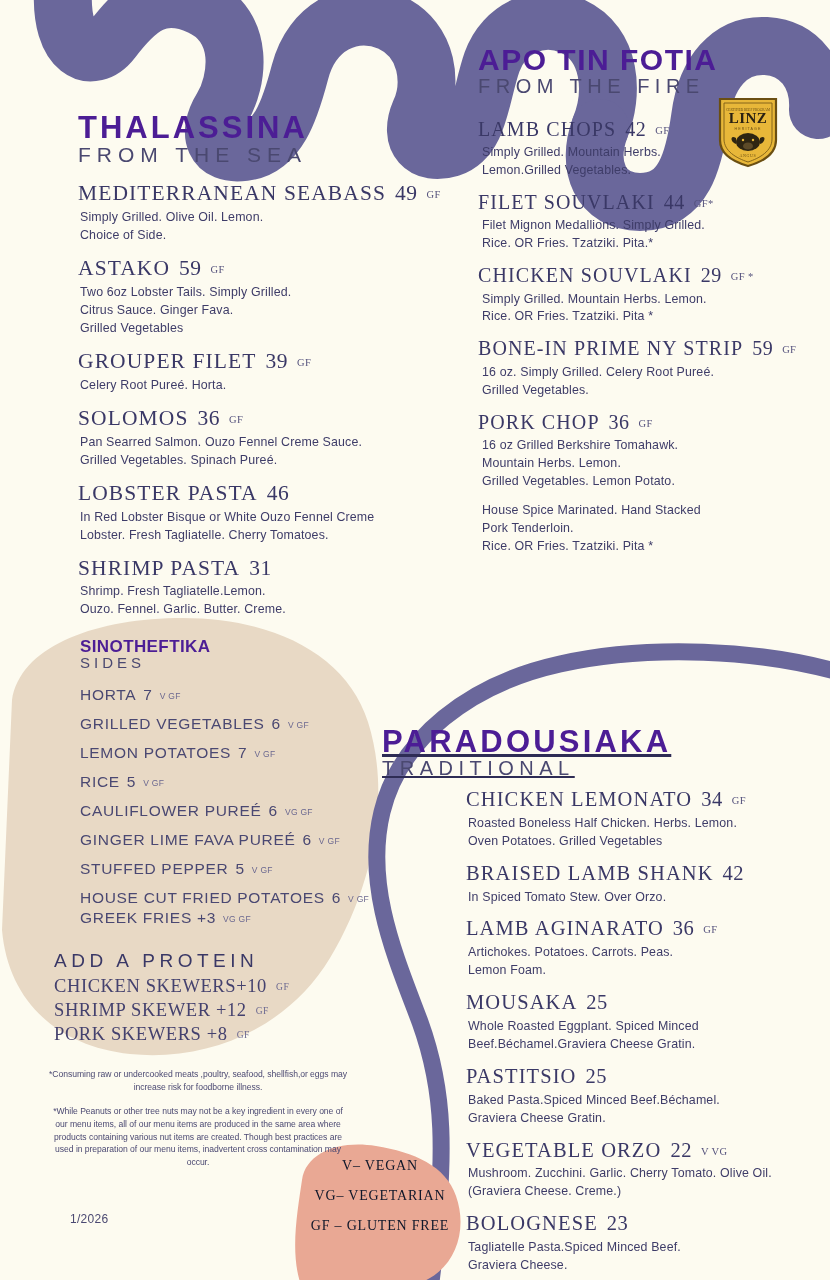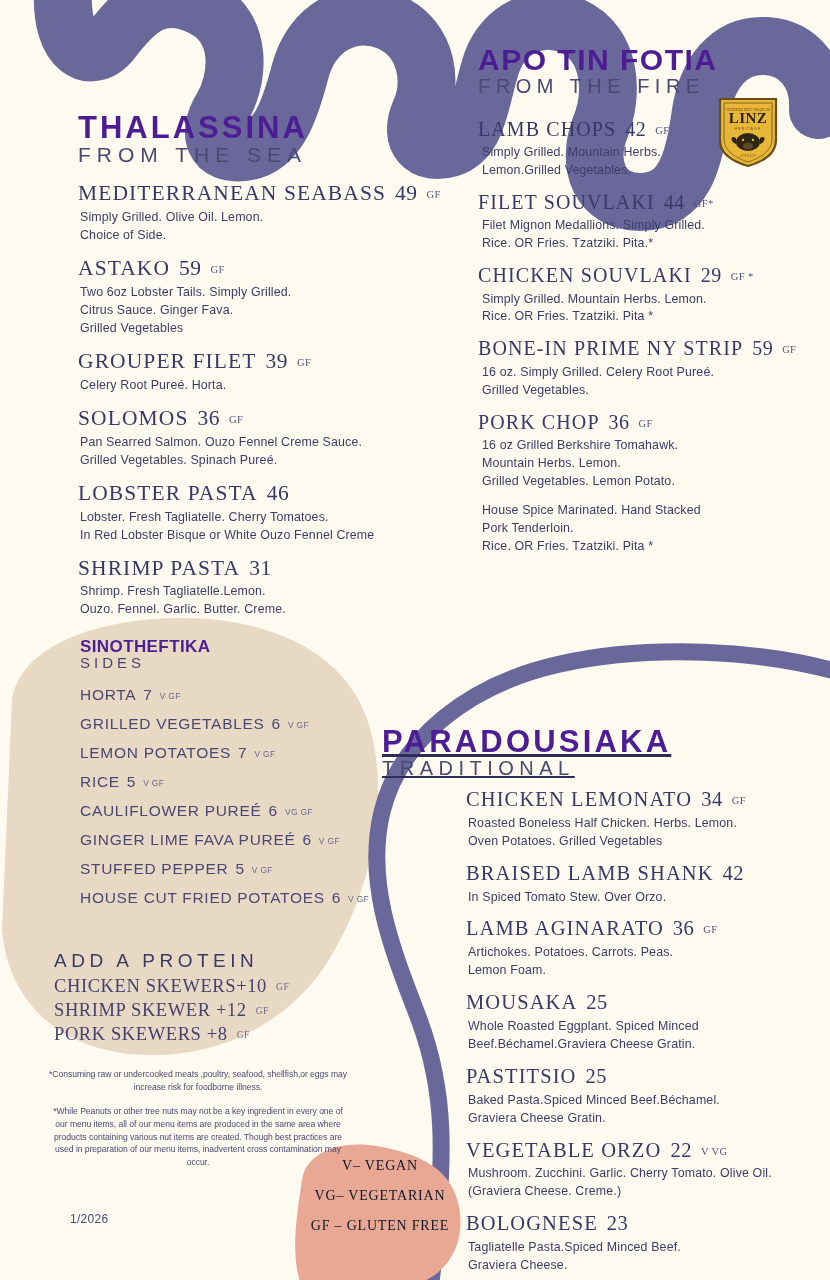--- a/index.html
+++ b/index.html
@@ -237,22 +237,22 @@
         <div>Pan Searred Salmon. Ouzo Fennel Creme Sauce.</div>
         <div>Grilled Vegetables. Spinach Pureé.</div>
       </div>
     </div>
 
     <div class="item">
       <div class="item-head">
         <span>LOBSTER PASTA</span><span class="price">46</span>
       </div>
       <div class="item-desc">
+        <div>In Red Lobster Bisque or  White Ouzo Fennel Creme</div>
         <div>Lobster. Fresh Tagliatelle. Cherry Tomatoes.</div>
-        <div>In Red Lobster Bisque or  White Ouzo Fennel Creme</div>
       </div>
     </div>
 
     <div class="item">
       <div class="item-head">
         <span>SHRIMP PASTA</span><span class="price">31</span>
       </div>
       <div class="item-desc">
         <div>Shrimp. Fresh Tagliatelle.Lemon.</div>
         <div>Ouzo. Fennel. Garlic. Butter. Creme.</div>
@@ -338,20 +338,21 @@
   </div>
   <div class="list">
     <div class="side-row"><span>HORTA</span><span class="price">7</span><span class="tag">V GF</span></div>
     <div class="side-row"><span>GRILLED VEGETABLES</span><span class="price">6</span><span class="tag">V GF</span></div>
     <div class="side-row"><span>LEMON POTATOES</span><span class="price">7</span><span class="tag">V GF</span></div>
     <div class="side-row"><span>RICE</span><span class="price">5</span><span class="tag">V GF</span></div>
     <div class="side-row"><span>CAULIFLOWER PUREÉ</span><span class="price">6</span><span class="tag">VG GF</span></div>
     <div class="side-row"><span>GINGER LIME FAVA PUREÉ</span><span class="price">6</span><span class="tag">V GF</span></div>
     <div class="side-row"><span>STUFFED PEPPER</span><span class="price">5</span><span class="tag">V GF</span></div>
     <div class="side-row tight"><span>HOUSE CUT FRIED POTATOES</span><span class="price">6</span><span class="tag">V GF</span></div>
+    <div class="side-row"><span>GREEK FRIES +3</span><span class="tag">VG GF</span></div>
   </div>
 </section>
 
 <section class="layer" id="protein">
   <div class="ap-title">ADD A PROTEIN</div>
   <div class="prot-row"><span>CHICKEN SKEWERS+10</span><span class="tag">GF</span></div>
   <div class="prot-row"><span>SHRIMP SKEWER +12</span><span class="tag">GF</span></div>
   <div class="prot-row"><span>PORK SKEWERS +8</span><span class="tag">GF</span></div>
 </section>
 

